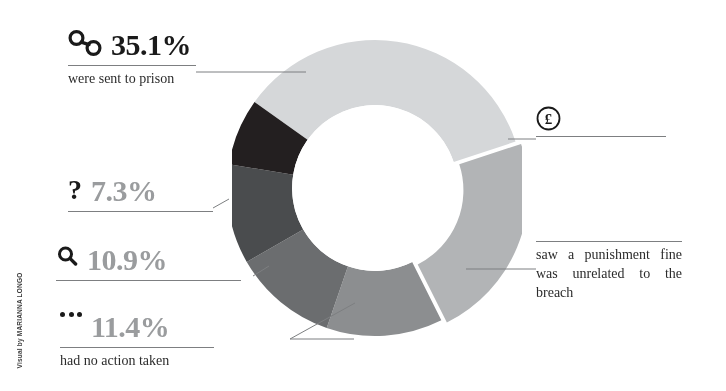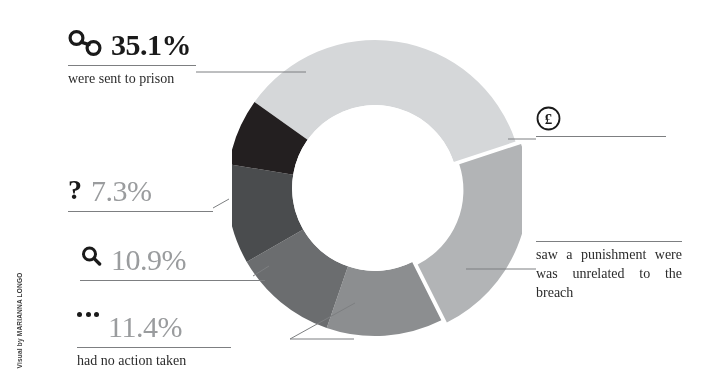--- a/index.html
+++ b/index.html
@@ -35,21 +35,21 @@
     white-space: nowrap;
   }
   .stat .row.right { justify-content: flex-end; }
   .stat .value {
     font-family: "Liberation Serif", serif;
     font-size: 30px;
     line-height: 1;
     letter-spacing: -0.5px;
   }
   .stat .value.bold { font-weight: bold; color: #1a1a1a; }
-  .stat .value.thin { font-weight: normal; color: #9a9c9e; }
+  .stat .value.thin { font-weight: bold; color: #9a9c9e; }
   .stat .rule {
     height: 1px;
     background: #7d7f81;
     margin-top: 5px;
   }
   .stat .desc {
     font-family: "Liberation Serif", serif;
     font-size: 14px;
     color: #2b2b2b;
     margin-top: 4px;
@@ -148,37 +148,37 @@
           <circle cx="12.5" cy="12.5" r="11" fill="none" stroke="#1a1a1a" stroke-width="1.8"></circle>
           <text x="12.5" y="18.4" text-anchor="middle" font-family="Liberation Serif, serif" font-size="15" font-weight="bold" fill="#1a1a1a">£</text>
         </svg>
       </span>
     </div>
     <div class="rule"></div>
   </div>
 
   <div class="stat" id="stat-unrelated" style="left:536px; top:236px; width:146px;">
     <div class="rule"></div>
-    <div class="desc just">saw a punishment were was unrelated to the breach</div>
-  </div>
-
-  <div class="stat" id="stat-no-action" style="left:77px; top:312px; width:154px;">
+    <div class="desc just">saw a punishment fine was unrelated to the breach</div>
+  </div>
+
+  <div class="stat" id="stat-no-action" style="left:60px; top:312px; width:154px;">
     <div class="row">
       <span class="dots">
         <i></i>
           <i></i>
           <i></i>
       </span>
       <span class="value thin">11.4%</span>
     </div>
     <div class="rule"></div>
     <div class="desc">had no action taken</div>
   </div>
 
-  <div class="stat" id="stat-probation" style="left:80px; top:245px; width:185px;">
+  <div class="stat" id="stat-probation" style="left:56px; top:245px; width:185px;">
     <div class="row">
       <span class="icon">
         <svg width="22" height="22" viewBox="0 0 22 22">
           <g fill="none" stroke="#1a1a1a" stroke-width="3">
             <circle cx="9.5" cy="9" r="6"></circle>
             <path d="M14.2 13.6 L 19.6 19" stroke-width="3.4" stroke-linecap="round"></path>
           </g>
         </svg>
       </span>
       <span class="value thin">10.9%</span>

